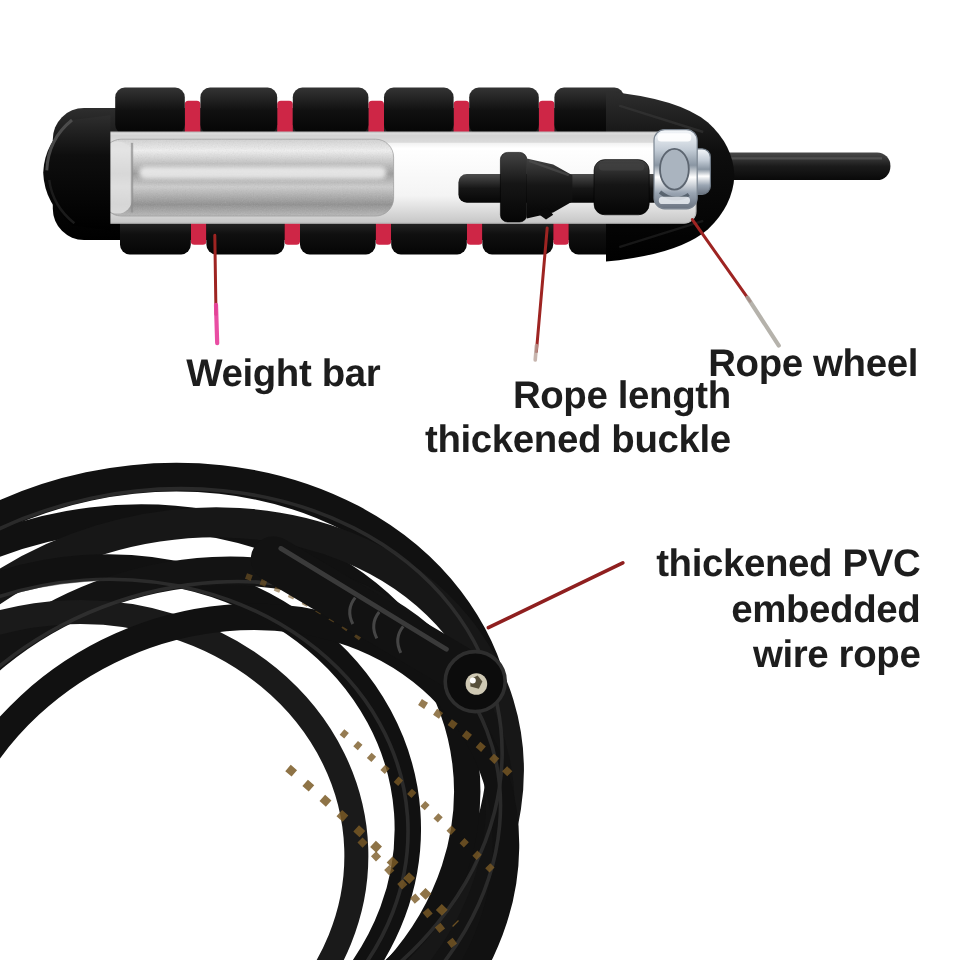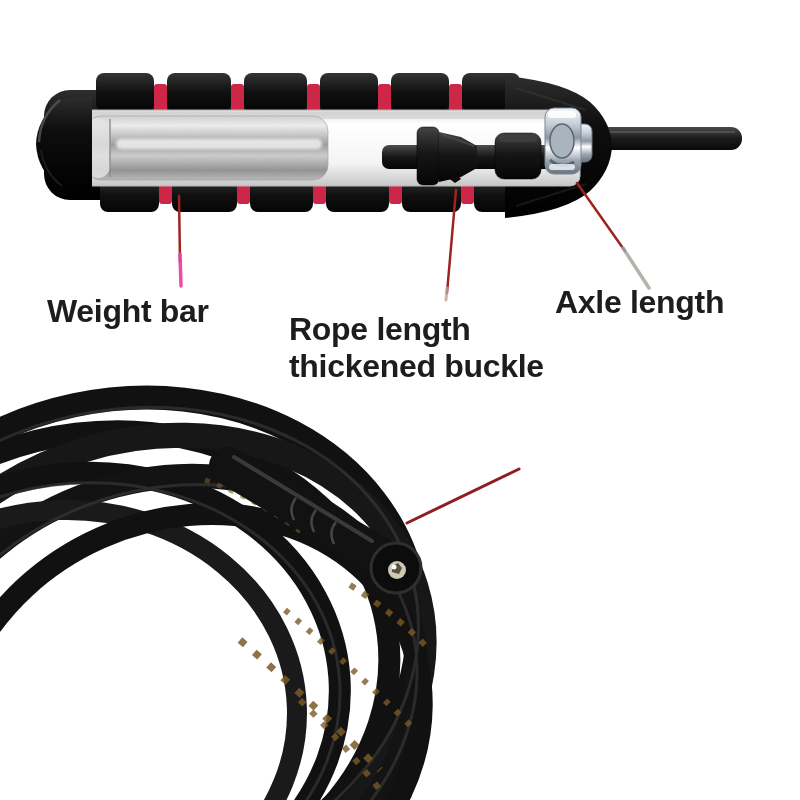--- a/index.html
+++ b/index.html
@@ -4,21 +4,21 @@
 <style>
   html,body{margin:0;padding:0;background:#ffffff;}
   .stage{position:relative;width:800px;height:800px;background:var(--background,#ffffff);overflow:hidden;font-family:"Liberation Sans",sans-serif;}
   .stage svg{position:absolute;inset:0;}
   .label{
     position:absolute;
     font-family:"Liberation Sans",sans-serif;
     font-weight:bold;
     color:var(--label-text,#1d1d1d);
     white-space:pre-line;
-    text-align:left;
+    text-align:right;
     font-size:32px;
     letter-spacing:-0.3px;
   }
   .label.two-line{line-height:37px;}
   .label.three-line{line-height:38px;}
   .ann-red{stroke:var(--annotation-red,#9e2422);}
   .accent{fill:var(--accent-red,#ce2646);}
 </style>
 </head>
 <body>
@@ -222,15 +222,18 @@
         <circle cx="394" cy="567" r="2.5" fill="#ffffff"></circle>
       </g>
     </g>
   </svg>
 
   <div class="label" style="left:47px;top:293px;width:270px;">Weight bar</div>
 
   <div class="label two-line" style="left:289px;top:311px;width:320px;">Rope length
 thickened buckle</div>
 
-  <div class="label" style="left:555px;top:284px;width:210px;">Axle length</div>
-
+  <div class="label" style="left:555px;top:284px;width:210px;">Rope wheel</div>
+
+  <div class="label three-line" style="left:507px;top:450px;width:260px;">thickened PVC
+embedded
+wire rope</div>
 </div>
 
 </body></html>

